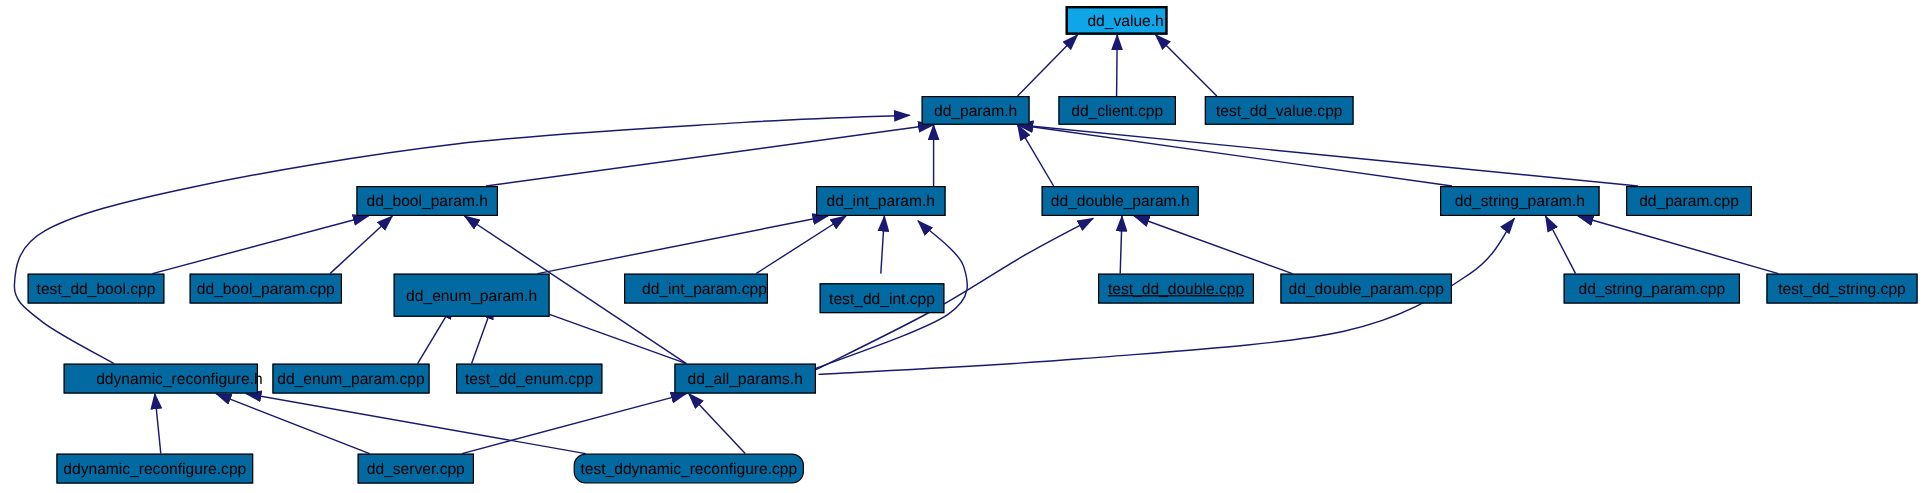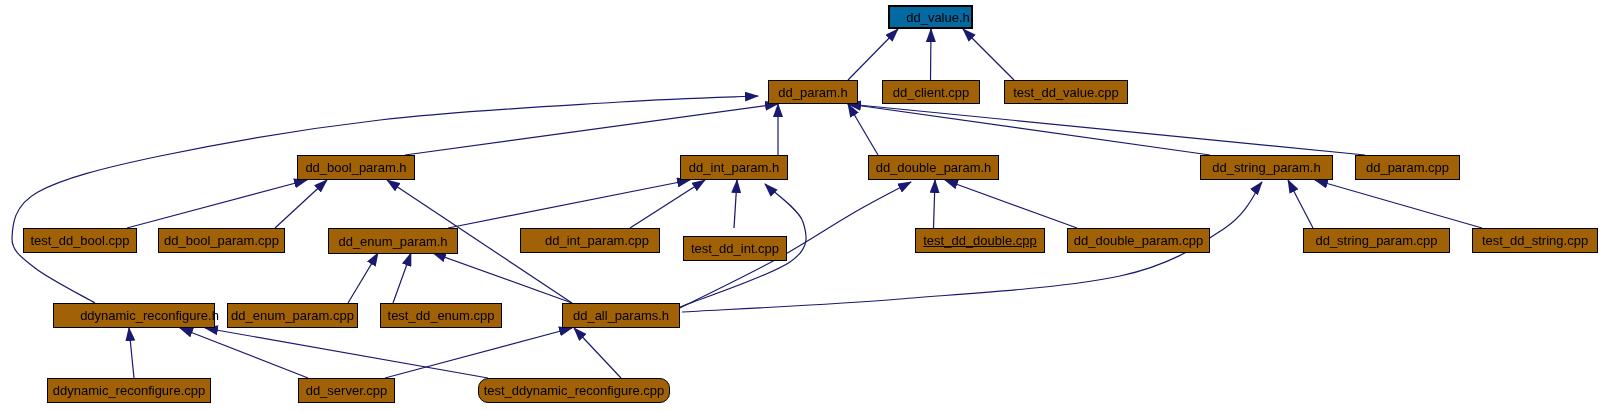--- a/index.html
+++ b/index.html
@@ -19,32 +19,32 @@
     position: absolute;
     left: 0;
     top: 0;
     width: 1606px;
     height: 411px;
   }
   .graph-node {
     position: absolute;
     box-sizing: border-box;
     border: 1px solid #000000;
-    background: #a16207;
+    background: #0369a1;
     color: #000000;
     font-size: 13px;
     line-height: 1;
     display: flex;
     align-items: center;
     justify-content: center;
     white-space: nowrap;
     cursor: pointer;
   }
   .graph-node.highlighted {
-    background: #0369a1;
+    background: #0ea5e9;
     border-width: 2px;
     cursor: default;
     padding-left: 15px;
   }
 </style>
 </head>
 <body>
 
 <div class="graph-canvas">
   <svg class="edge-layer" width="1606" height="411" viewBox="0 0 1606 411" xmlns="http://www.w3.org/2000/svg">
@@ -91,22 +91,22 @@
       <div class="graph-node" style="left: 768px; top: 80px; width: 90px; height: 24px;">dd_param.h</div>
       <div class="graph-node" style="left: 882px; top: 80px; width: 98px; height: 24px;">dd_client.cpp</div>
       <div class="graph-node" style="left: 1004px; top: 80px; width: 124px; height: 24px;">test_dd_value.cpp</div>
       <div class="graph-node" style="left: 297px; top: 155px; width: 118px; height: 25px;">dd_bool_param.h</div>
       <div class="graph-node" style="left: 680px; top: 155px; width: 108px; height: 25px;">dd_int_param.h</div>
       <div class="graph-node" style="left: 868px; top: 155px; width: 131px; height: 25px;">dd_double_param.h</div>
       <div class="graph-node" style="left: 1200px; top: 155px; width: 133px; height: 25px;">dd_string_param.h</div>
       <div class="graph-node" style="left: 1355px; top: 155px; width: 105px; height: 25px;">dd_param.cpp</div>
       <div class="graph-node" style="left: 23px; top: 228px; width: 114px; height: 25px;">test_dd_bool.cpp</div>
       <div class="graph-node" style="left: 158px; top: 228px; width: 127px; height: 25px;">dd_bool_param.cpp</div>
-      <div class="graph-node" style="left: 328px; top: 228px; width: 130px; height: 26px;">dd_enum_param.h</div>
-      <div class="graph-node" style="left: 520px; top: 228px; width: 140px; height: 25px; padding-left: 14px;">dd_int_param.cpp</div>
+      <div class="graph-node" style="left: 328px; top: 228px; width: 130px; height: 36px;">dd_enum_param.h</div>
+      <div class="graph-node" style="left: 520px; top: 228px; width: 120px; height: 25px; padding-left: 14px;">dd_int_param.cpp</div>
       <div class="graph-node" style="left: 663px; top: 236px; width: 104px; height: 25px; margin-left: 20px;">test_dd_int.cpp</div>
       <div class="graph-node" style="left: 915px; top: 228px; width: 130px; height: 25px; text-decoration: underline;">test_dd_double.cpp</div>
       <div class="graph-node" style="left: 1067px; top: 228px; width: 143px; height: 25px;">dd_double_param.cpp</div>
       <div class="graph-node" style="left: 1303px; top: 228px; width: 147px; height: 25px;">dd_string_param.cpp</div>
       <div class="graph-node" style="left: 1472px; top: 228px; width: 126px; height: 25px;">test_dd_string.cpp</div>
       <div class="graph-node" style="left: 53px; top: 303px; width: 162px; height: 25px; padding-left: 31px;">ddynamic_reconfigure.h</div>
       <div class="graph-node" style="left: 227px; top: 303px; width: 131px; height: 25px;">dd_enum_param.cpp</div>
       <div class="graph-node" style="left: 380px; top: 303px; width: 122px; height: 25px;">test_dd_enum.cpp</div>
       <div class="graph-node" style="left: 562px; top: 303px; width: 118px; height: 25px;">dd_all_params.h</div>
       <div class="graph-node" style="left: 47px; top: 378px; width: 164px; height: 25px;">ddynamic_reconfigure.cpp</div>

